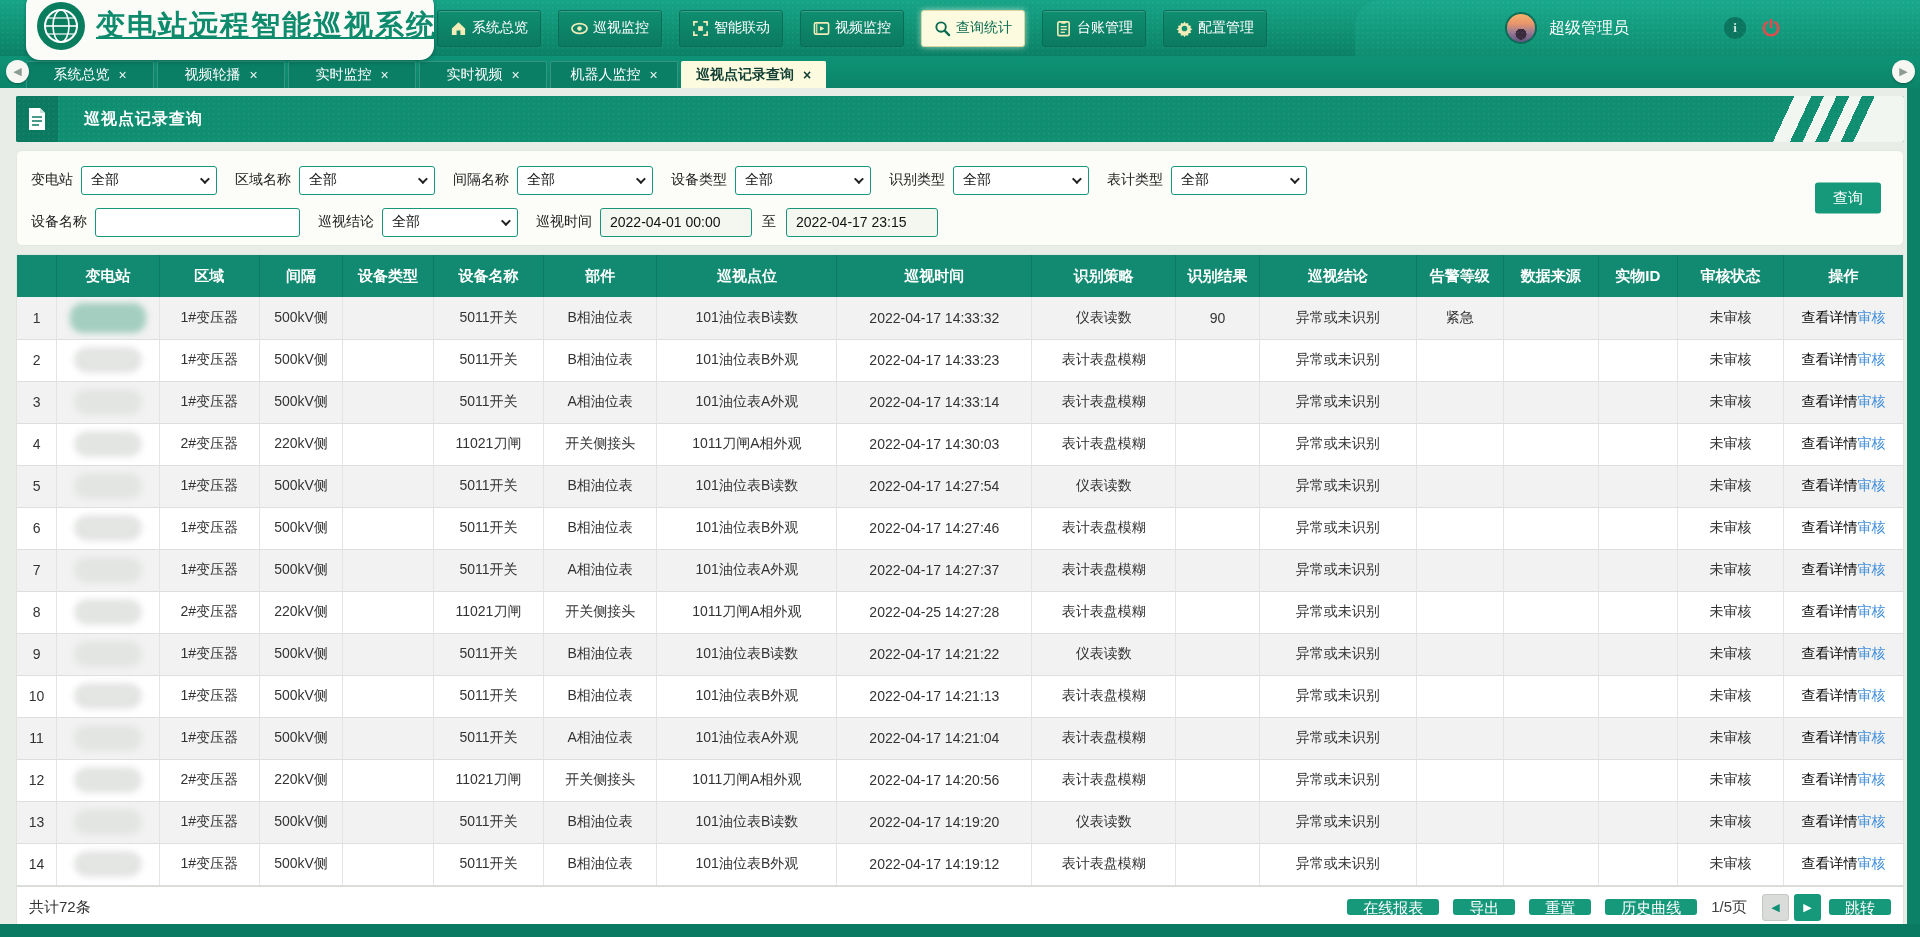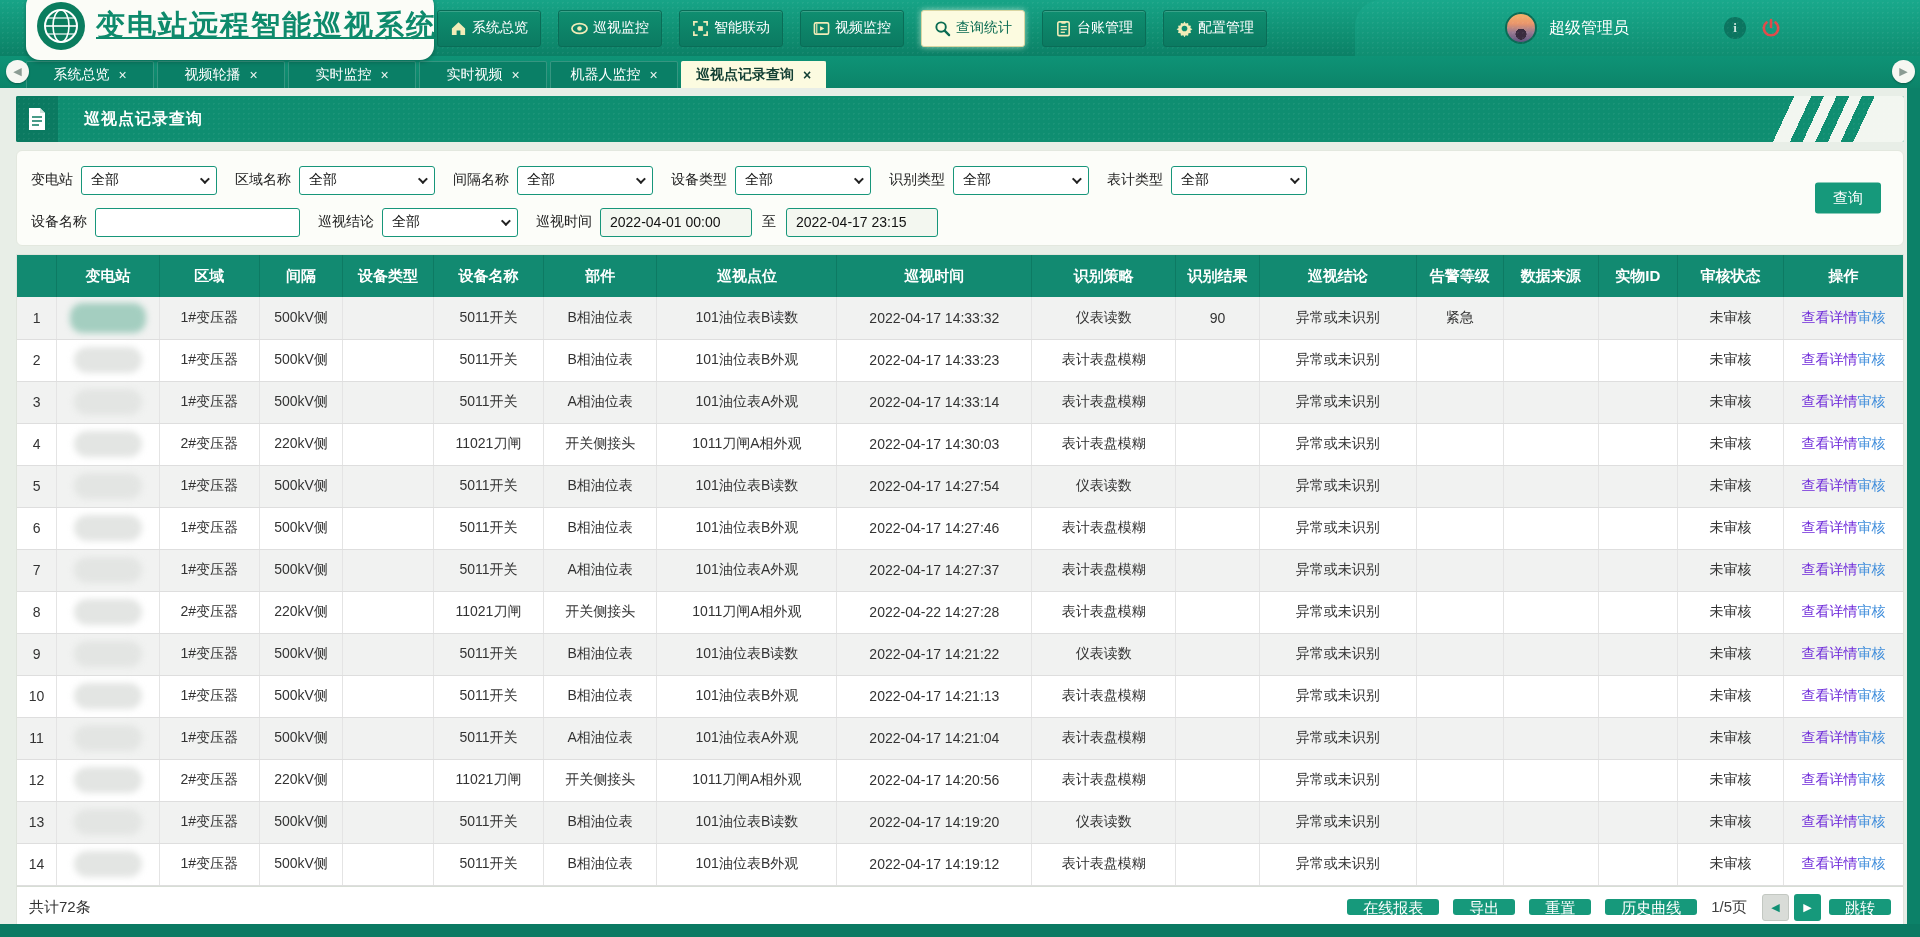--- a/index.html
+++ b/index.html
@@ -84,21 +84,21 @@
   table.grid th:last-child { border-right:none; }
   table.grid td { height:42px; font-size:14px; color:#333; text-align:center; border-right:1px solid #e4e4e4;
                   border-bottom:1px solid #dedede; white-space:nowrap; overflow:hidden; padding:0 2px;}
   table.grid td:last-child { border-right:none; }
   tr.odd td { background:#f1f2f1; }
   tr.even td { background:#ffffff; }
   .blob { display:inline-block; width:68px; height:26px; border-radius:13px; filter:blur(3px); vertical-align:middle; }
   .blob.green { background:#a4cec0; width:76px; height:30px; }
   .blob.gray { background:#e3e5e3; }
   .ops span { cursor:pointer; }
-  .ops .detail { color:#6d28d9; }
+  .ops .detail { color:#000000; }
   .ops .audit { color:#3f8ddb; }
 
   
   .table-footer { height:42px; display:flex; align-items:center; padding:0 12px; background:#fff; border-top:1px solid #d7ddd5;}
   .total { font-size:15px; color:#333; }
   .tf-spacer { flex:1; }
   .tf-btn { height:16px; padding:0 16px; margin-left:14px; background:#16997b; color:#fff; font-size:15px;
             border:none; border-radius:3px; cursor:pointer; white-space:nowrap;}
   .page-ind { font-size:15px; color:#404040; margin:0 10px 0 14px; }
   .pg-btn { width:27px; height:27px; border-radius:3px; display:flex; align-items:center; justify-content:center;
@@ -504,21 +504,21 @@
             </tr>
             <tr class="even">
               <td>8</td>
               <td><span class="blob gray"></span></td>
               <td>2#变压器</td>
               <td>220kV侧</td>
               <td></td>
               <td>11021刀闸</td>
               <td>开关侧接头</td>
               <td>1011刀闸A相外观</td>
-              <td>2022-04-22 14:27:28</td>
+              <td>2022-04-25 14:27:28</td>
               <td>表计表盘模糊</td>
               <td></td>
               <td>异常或未识别</td>
               <td></td>
               <td></td>
               <td></td>
               <td>未审核</td>
               <td class="ops"><span class="detail">查看详情</span><span class="audit">审核</span></td>
             </tr>
             <tr class="odd">

